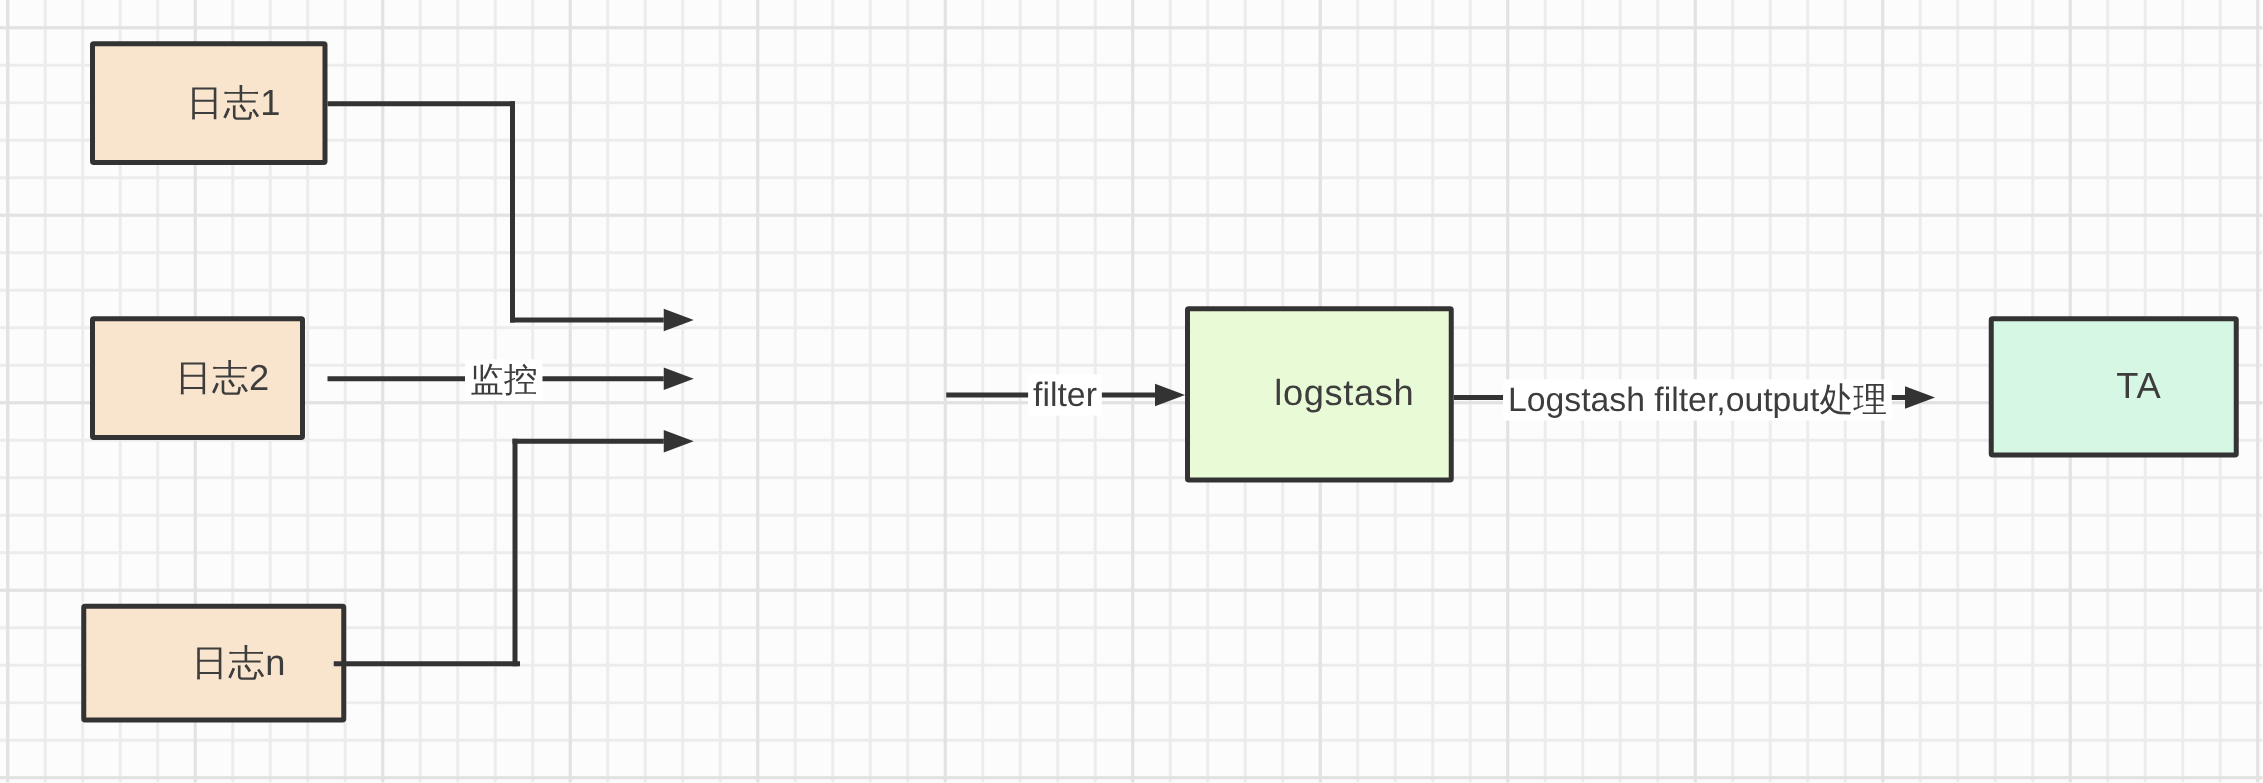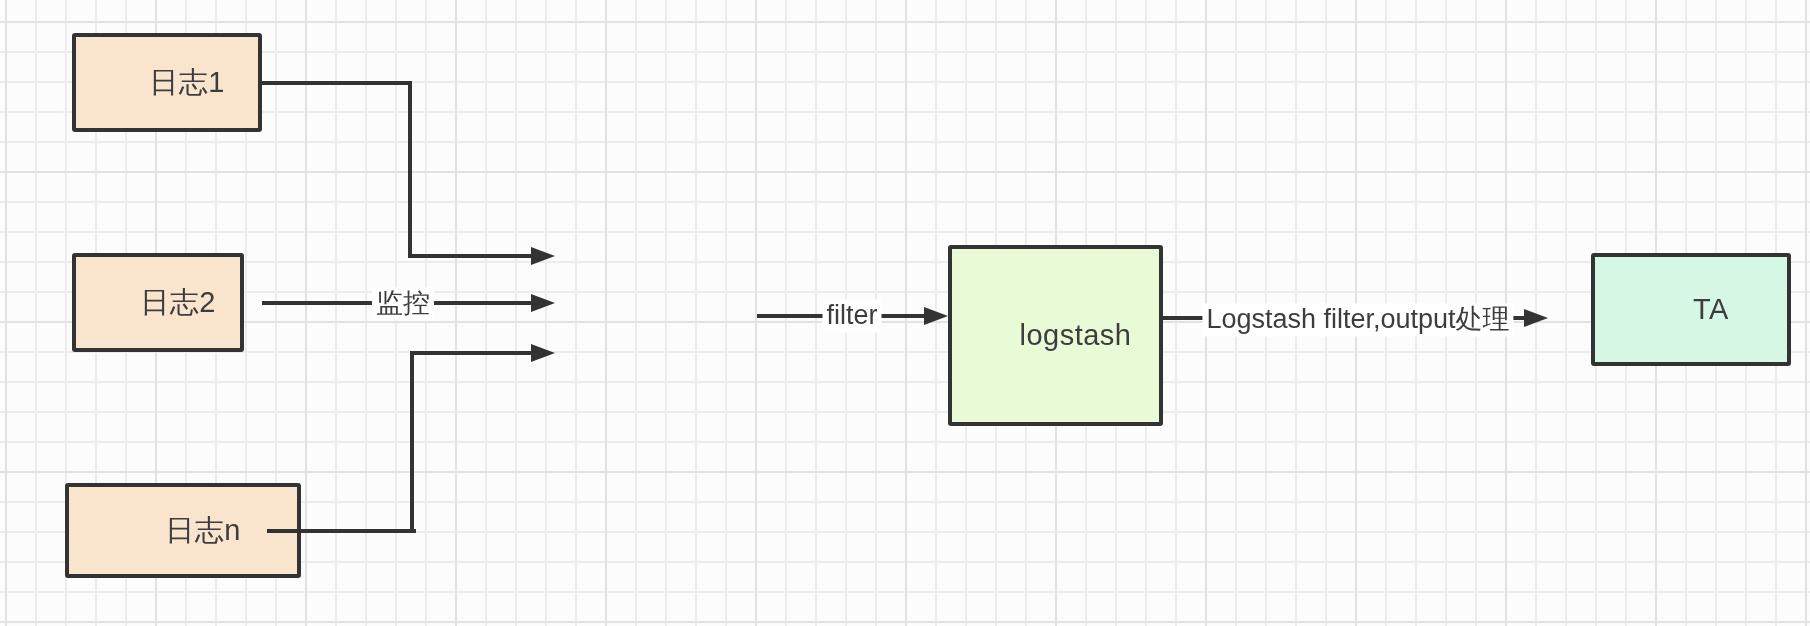--- a/index.html
+++ b/index.html
@@ -73,26 +73,26 @@
 <div class="canvas">
 
   <div class="node node--log" style="left:72px; top:33px; width:190px; height:99px;">
     <span>日志1</span>
   </div>
 
   <div class="node node--log" style="left:72px; top:253px; width:172px; height:99px;">
     <span>日志2</span>
   </div>
 
-  <div class="node node--log" style="left:65px; top:483px; width:236px; height:95px;">
+  <div class="node node--log" style="left:65px; top:483px; width:212px; height:95px;">
     <span>日志n</span>
   </div>
 
 
-  <div class="node node--beat" style="left:948px; top:245px; width:215px; height:181px;">
+  <div class="node node--beat" style="left:948px; top:245px; width:215px; height:141px;">
     <span>logstash</span>
   </div>
 
   <div class="node node--ta" style="left:1548px; top:253px; width:200px; height:113px;margin-left:43px;">
     <span>TA</span>
   </div>
 
   <div class="seg" style="left:262px; top:81px; width:150px; height:4px;"></div>
   <div class="seg" style="left:408px; top:81px; width:4px; height:177px;"></div>
   <div class="seg" style="left:408px; top:254px; width:123px; height:4px;"></div>

